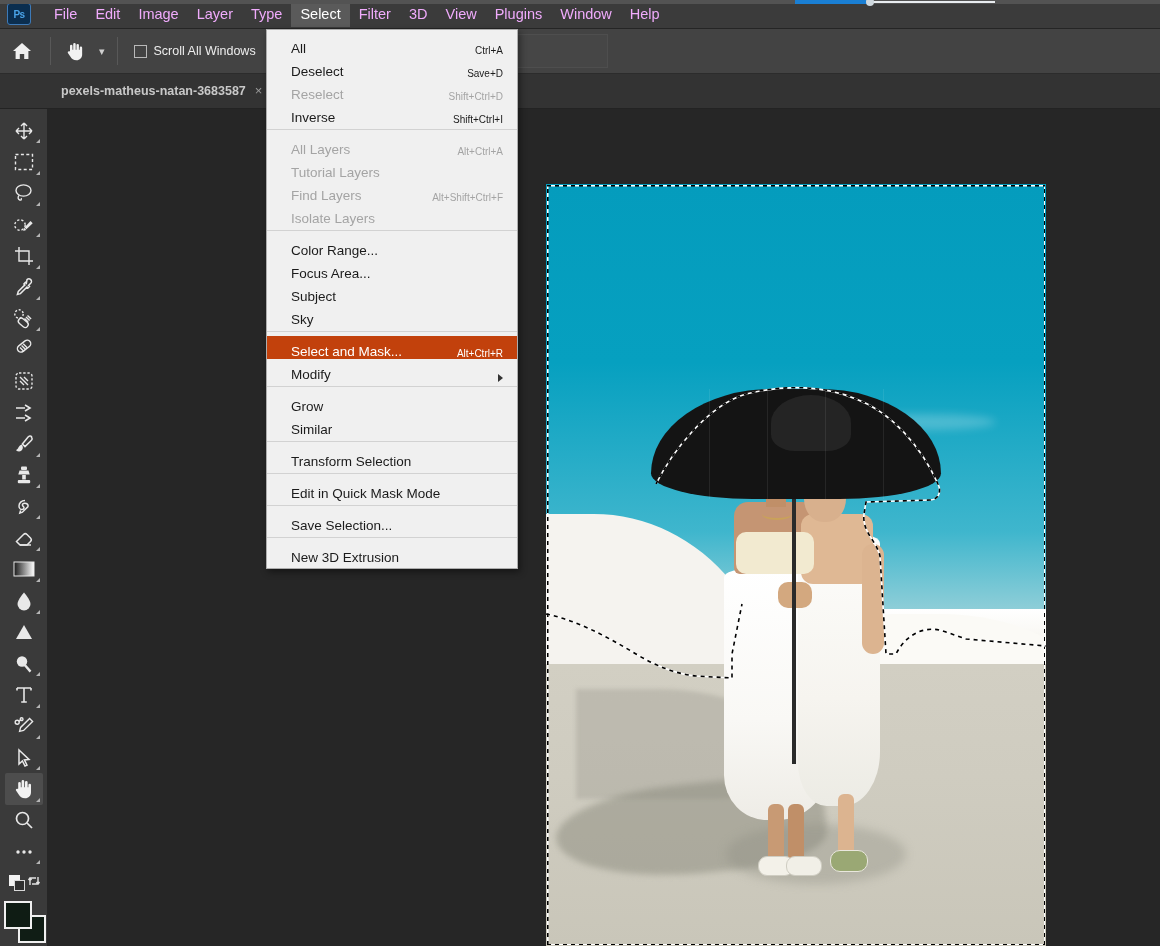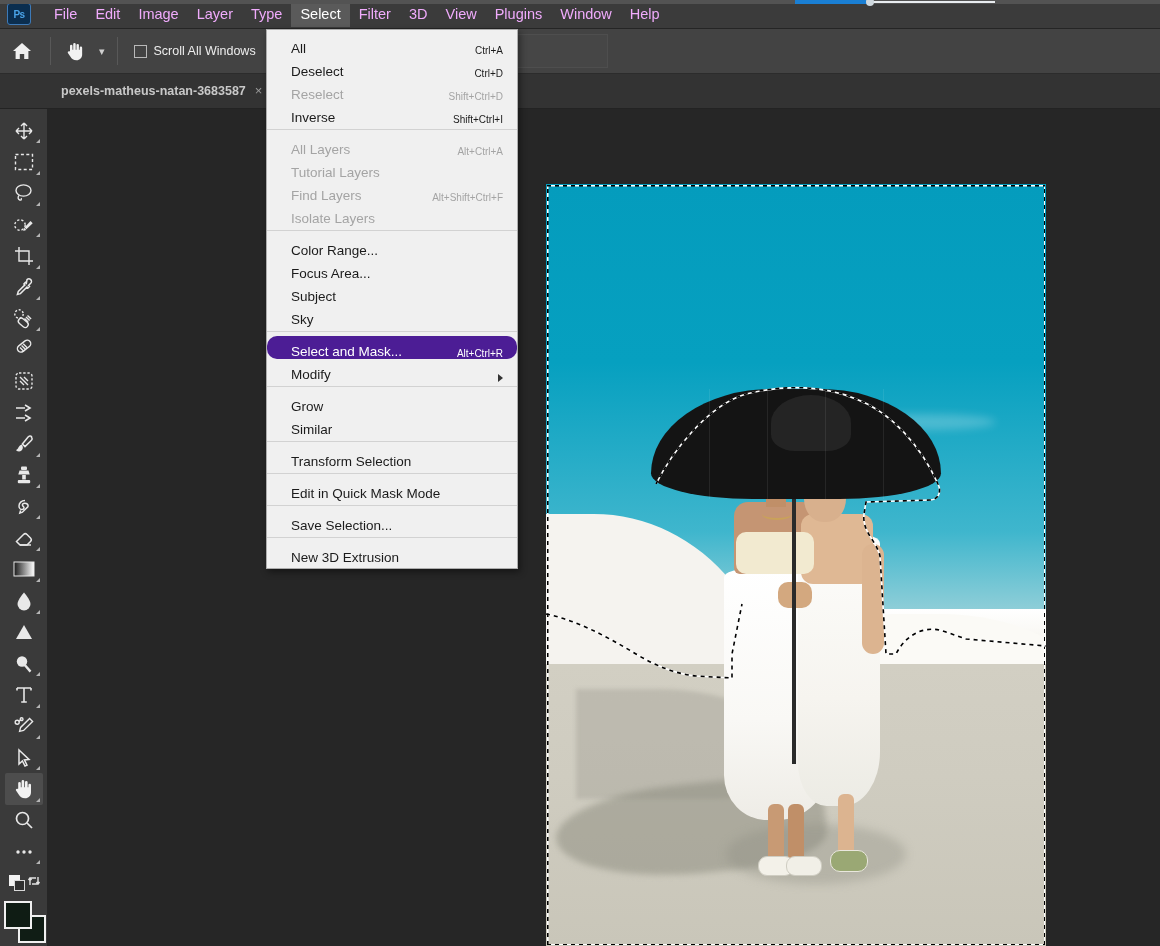--- a/index.html
+++ b/index.html
@@ -303,21 +303,21 @@
     background: #f0f0f0; border: 1px solid #adadad;
     box-shadow: 2px 3px 7px rgba(0,0,0,0.45);
     padding: 3px 0; z-index: 50;
   }
   .mrow {
     height: 23px; display: flex; align-items: flex-end;
     padding: 0 14px 0 24px; font-size: 13.5px; color: #1b1b1b;
     justify-content: space-between; white-space: nowrap;
   }
   .mrow.disabled { color: #a4a4a4; }
-  .mrow.hl { background: #4c1d95; color: #ffffff; border-radius: 10px; }
+  .mrow.hl { background: #c2410c; color: #ffffff; }
   .mrow .sc { font-size: 10px; margin-left: 20px; }
   .mrow.hl .sc { color: #ffffff; }
   .msep { height: 1px; background: #d2d2d2; margin: 4px 0; }
   .submenu-arrow {
     width: 0; height: 0; margin-left: auto;
     border-top: 4px solid transparent; border-bottom: 4px solid transparent;
     border-left: 5px solid #333333;
   }
 </style>
 </head>
@@ -628,21 +628,21 @@
     <div class="knob"></div>
   </div>
 
   <div class="dropdown" id="select-menu">
       <div class="mrow">
         <span>All</span>
         <span class="sc">Ctrl+A</span>
       </div>
       <div class="mrow">
         <span>Deselect</span>
-        <span class="sc">Ctrl+D</span>
+        <span class="sc">Save+D</span>
       </div>
       <div class="mrow disabled">
         <span>Reselect</span>
         <span class="sc">Shift+Ctrl+D</span>
       </div>
       <div class="mrow">
         <span>Inverse</span>
         <span class="sc">Shift+Ctrl+I</span>
       </div>
       <div class="msep"></div>

